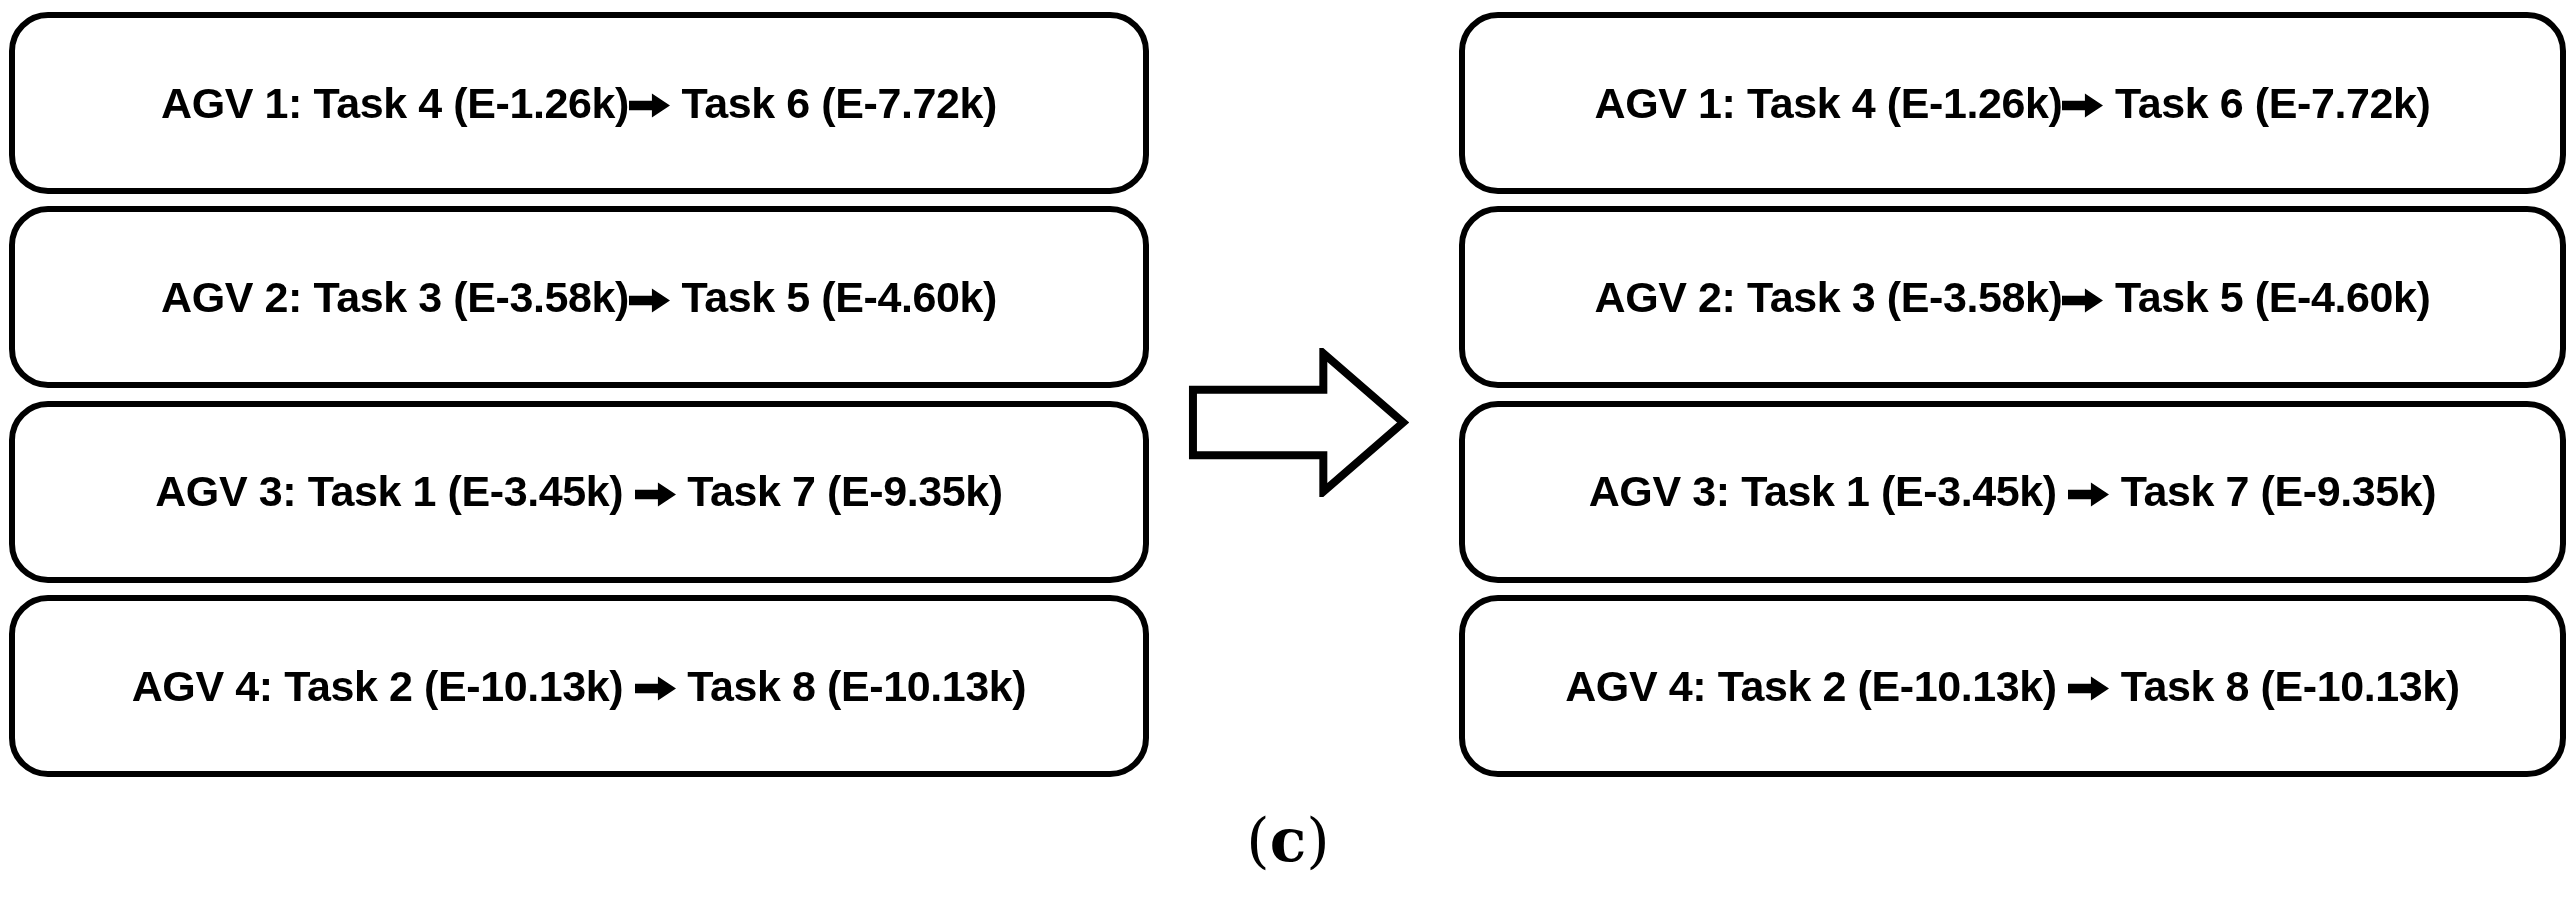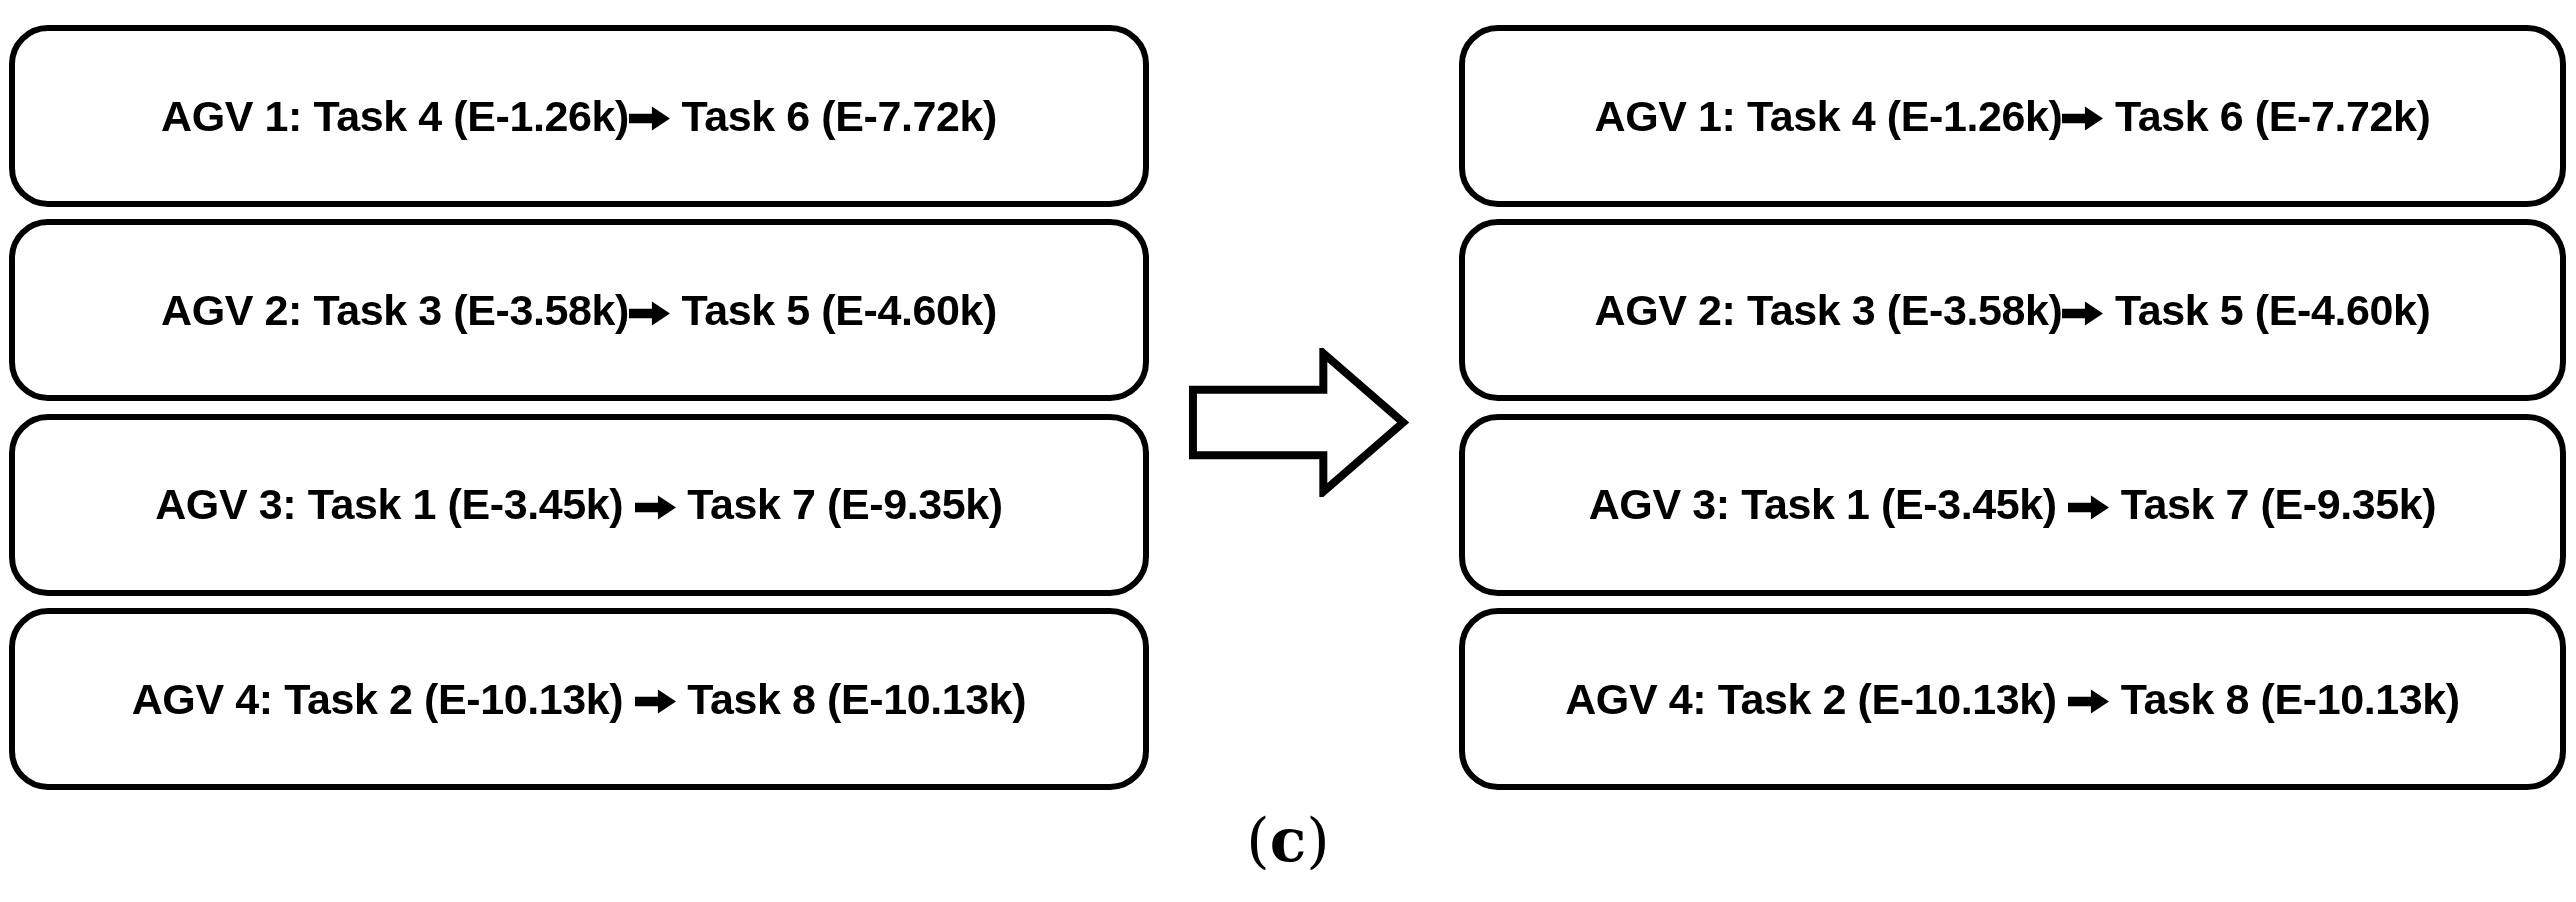--- a/index.html
+++ b/index.html
@@ -4,21 +4,21 @@
 <style>
   html,body{margin:0;padding:0;background:#ffffff;}
   .page{
     position:relative;
     width:2576px;height:903px;
     background:#ffffff;
     font-family:"Liberation Sans",sans-serif;
     overflow:hidden;
   }
   .col{
-    position:absolute;top:25px;
+    position:absolute;top:12px;
     display:flex;flex-direction:column;gap:12.4px;
   }
   .col-left{left:9px;width:1140px;}
   .col-right{left:1459px;width:1107px;}
   .agv-box{
     box-sizing:border-box;
     height:182px;
     background:#ffffff;
     border:6.2px solid #000000;
     border-radius:39px;

